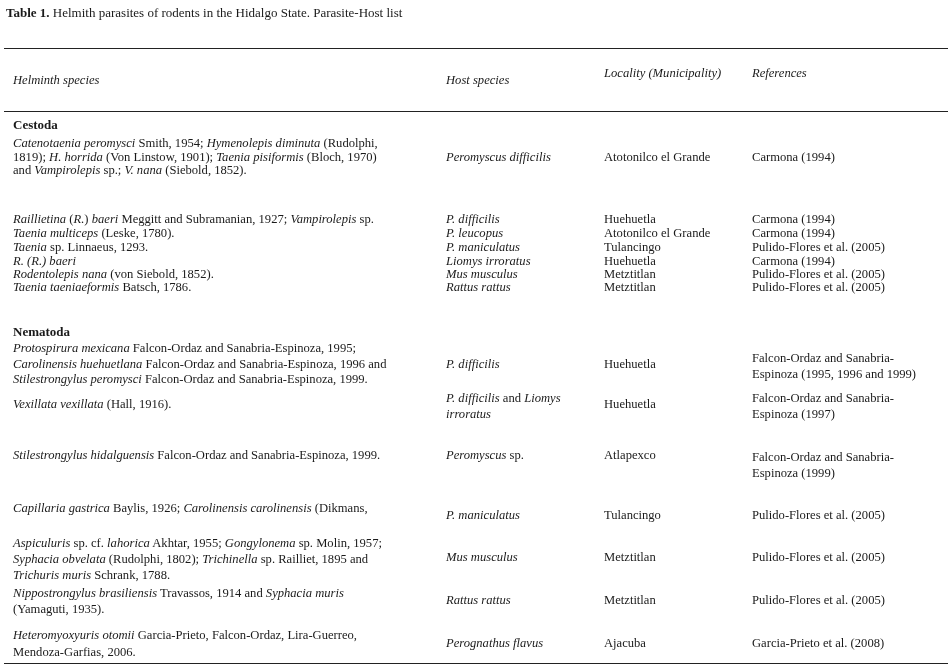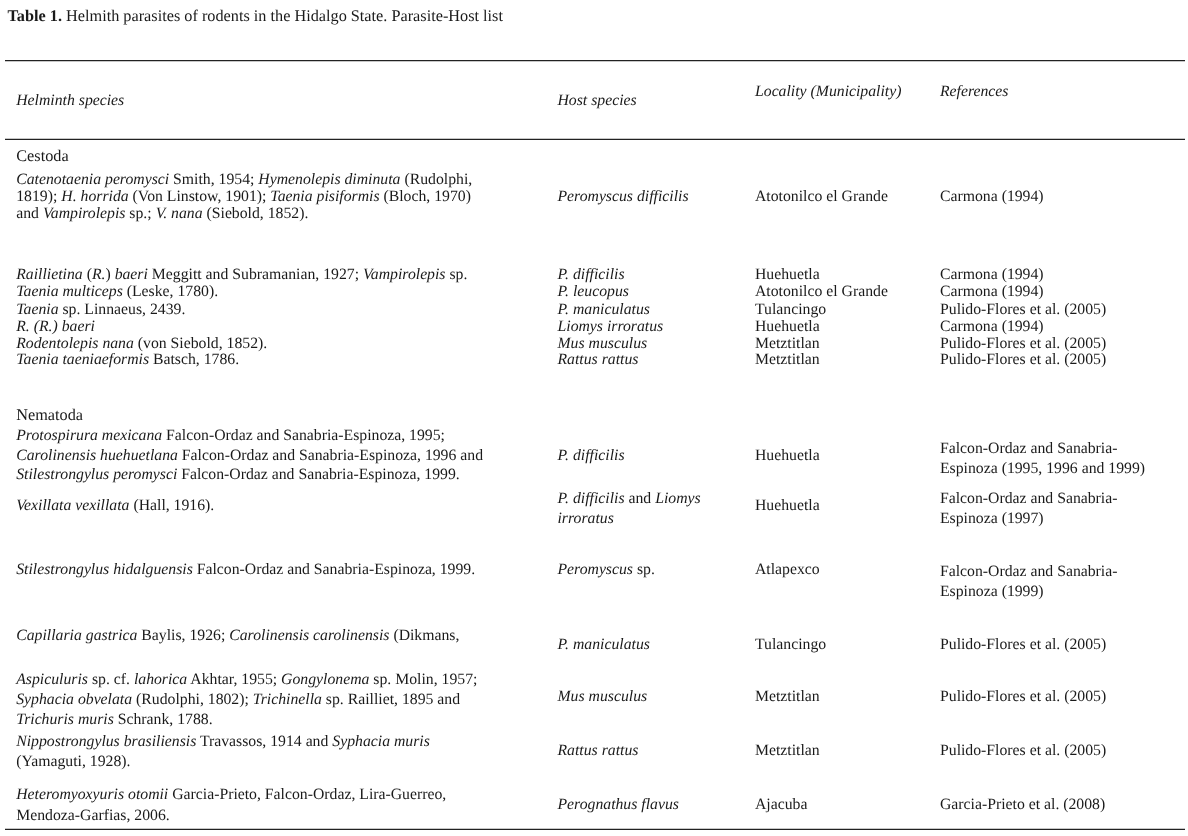--- a/index.html
+++ b/index.html
@@ -3,21 +3,21 @@
 <meta charset="utf-8">
 <style>
   html, body { margin: 0; padding: 0; background: #ffffff; }
   body { width: 950px; height: 669px; position: relative; overflow: hidden;
          font-family: "Liberation Serif", "DejaVu Serif", serif; color: #1a1a1a; font-size: 12.6px; }
   .abs { position: absolute; white-space: nowrap; line-height: 13.5px; }
   .caption { left: 6px; top: 6px; font-size: 13px; }
   .caption b { font-weight: bold; }
   .rule { position: absolute; left: 4px; width: 944px; height: 1px; background: #222; }
   .hdr { font-style: italic; }
-  .sec { font-weight: normal; font-size: 13px; }
+  .sec { font-weight: bold; font-size: 13px; }
   i { font-style: italic; text-align: right; }
   .c1 { left: 13px; }
   .c2 { left: 446px; }
   .c3 { left: 604px; }
   .c4 { left: 752px; }
 </style>
 </head>
 <body>
 
 <div class="abs caption"><b>Table 1.</b><span> Helmith parasites of rodents in the Hidalgo State. Parasite-Host list</span></div>
@@ -48,21 +48,21 @@
   <div class="abs c3" style="top:213px">Huehuetla</div>
   <div class="abs c4" style="top:213px">Carmona (1994)</div>
 </div>
 <div>
   <div class="abs c1 rich" style="top:227px"><i>Taenia multiceps</i><span> (Leske, 1780).</span></div>
   <div class="abs c2" style="top:227px"><i>P. leucopus</i></div>
   <div class="abs c3" style="top:227px">Atotonilco el Grande</div>
   <div class="abs c4" style="top:227px">Carmona (1994)</div>
 </div>
 <div>
-  <div class="abs c1 rich" style="top:241px"><i>Taenia</i><span> sp. Linnaeus, 2439.</span></div>
+  <div class="abs c1 rich" style="top:241px"><i>Taenia</i><span> sp. Linnaeus, 1293.</span></div>
   <div class="abs c2" style="top:241px"><i>P. maniculatus</i></div>
   <div class="abs c3" style="top:241px">Tulancingo</div>
   <div class="abs c4" style="top:241px">Pulido-Flores et al. (2005)</div>
 </div>
 <div>
   <div class="abs c1 rich" style="top:255px"><i>R. (R.) baeri</i></div>
   <div class="abs c2" style="top:255px"><i>Liomys irroratus</i></div>
   <div class="abs c3" style="top:255px">Huehuetla</div>
   <div class="abs c4" style="top:255px">Carmona (1994)</div>
 </div>
@@ -134,21 +134,21 @@
       <div><i>Trichuris muris</i><span> Schrank, 1788.</span></div>
     </div>
   <div class="abs c2" style="top:551px"><i>Mus musculus</i></div>
   <div class="abs c3" style="top:551px">Metztitlan</div>
   <div class="abs c4" style="top:551px">Pulido-Flores et al. (2005)</div>
 </div>
 
 <div>
   <div class="abs c1 rich-lines" style="top:585px;line-height:16px">
       <div><i>Nippostrongylus brasiliensis</i><span> Travassos, 1914 and </span><i>Syphacia muris</i></div>
-      <div><span>(Yamaguti, 1928).</span></div>
+      <div><span>(Yamaguti, 1935).</span></div>
     </div>
   <div class="abs c2" style="top:594px"><i>Rattus rattus</i></div>
   <div class="abs c3" style="top:594px">Metztitlan</div>
   <div class="abs c4" style="top:594px">Pulido-Flores et al. (2005)</div>
 </div>
 
 <div>
   <div class="abs c1 rich-lines" style="top:627px;line-height:17px">
       <div><i>Heteromyoxyuris otomii</i><span> Garcia-Prieto, Falcon-Ordaz, Lira-Guerreo,</span></div>
       <div><span>Mendoza-Garfias, 2006.</span></div>

